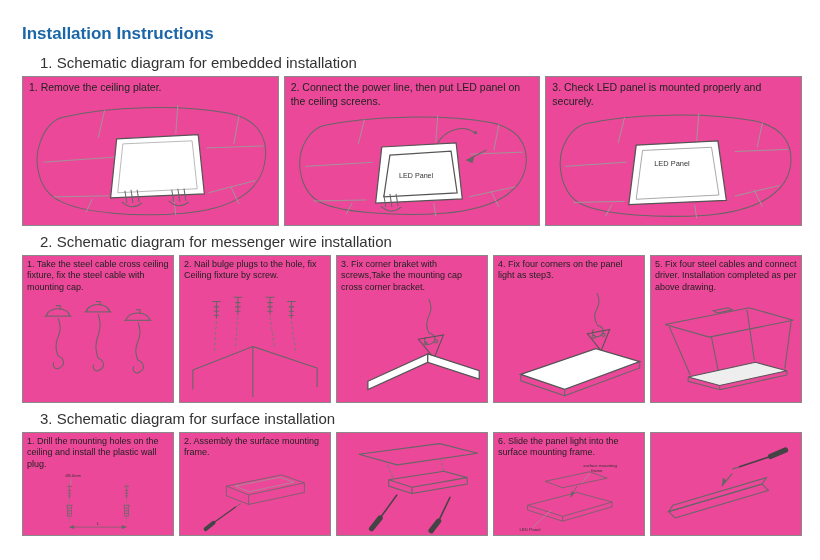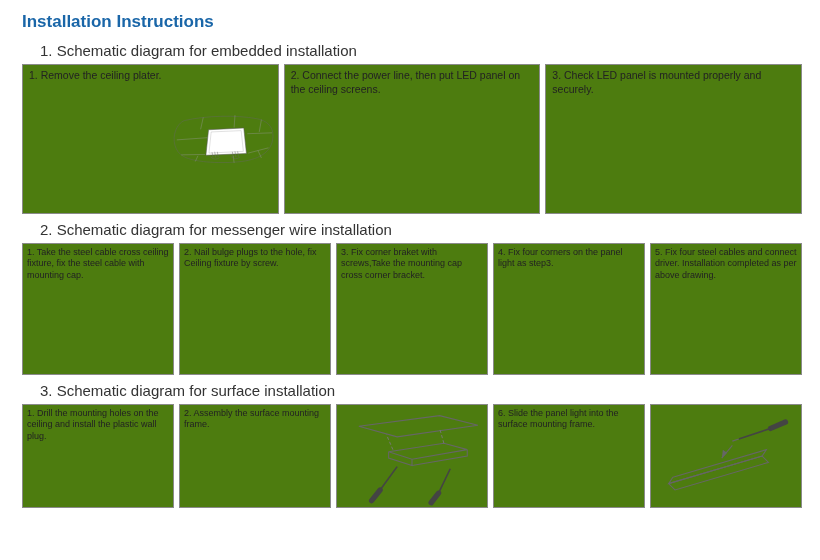--- a/index.html
+++ b/index.html
@@ -1,24 +1,24 @@
 <!DOCTYPE html>
 <html><head>
 <meta charset="utf-8">
 <style>
   *{box-sizing:border-box;margin:0;padding:0}
   html,body{width:820px;height:560px;background:#fff;overflow:hidden}
   body{font-family:"Liberation Sans",sans-serif;color:#222}
-  .page{padding:10px 18px 0 22px}
+  .page{padding:22px 18px 0 22px}
   .title{color:#1a66a8;font-size:17px;font-weight:bold;margin:2px 0 10px 0}
   .section-heading{font-size:15px;color:#333;margin:7px 0 5px 18px}
   .row{display:flex;gap:5px}
-  .panel{border:1px solid #8a8a8a;background:#4d7c0f;display:flex;flex-direction:row;flex:1;min-width:0}
+  .panel{border:1px solid #8a8a8a;background:#ec4899;display:flex;flex-direction:column;flex:1;min-width:0}
   .row1 .panel{height:150px}
-  .row2 .panel{height:132px}
+  .row2 .panel{height:148px}
   .row3 .panel{height:104px}
   .step-text{font-size:10.5px;line-height:1.3;padding:4px 6px 0 6px;color:#222}
   .row2 .step-text,.row3 .step-text{font-size:9px;line-height:1.25;padding:3px 4px 0 4px}
   .panel svg{flex:1;min-height:0;width:100%;display:block}
   svg text{font-family:"Liberation Sans",sans-serif;fill:#333}
   .ln{stroke:#666;fill:none;stroke-width:1}
   .ln-light{stroke:#9a9a9a;fill:none;stroke-width:0.9}
   .slab{stroke:#555;fill:#fff;stroke-width:1.2}
   .dash{stroke:#777;fill:none;stroke-width:0.9;stroke-dasharray:3,2}
   .thick{stroke:#444;stroke-width:5;stroke-linecap:round;fill:none}

